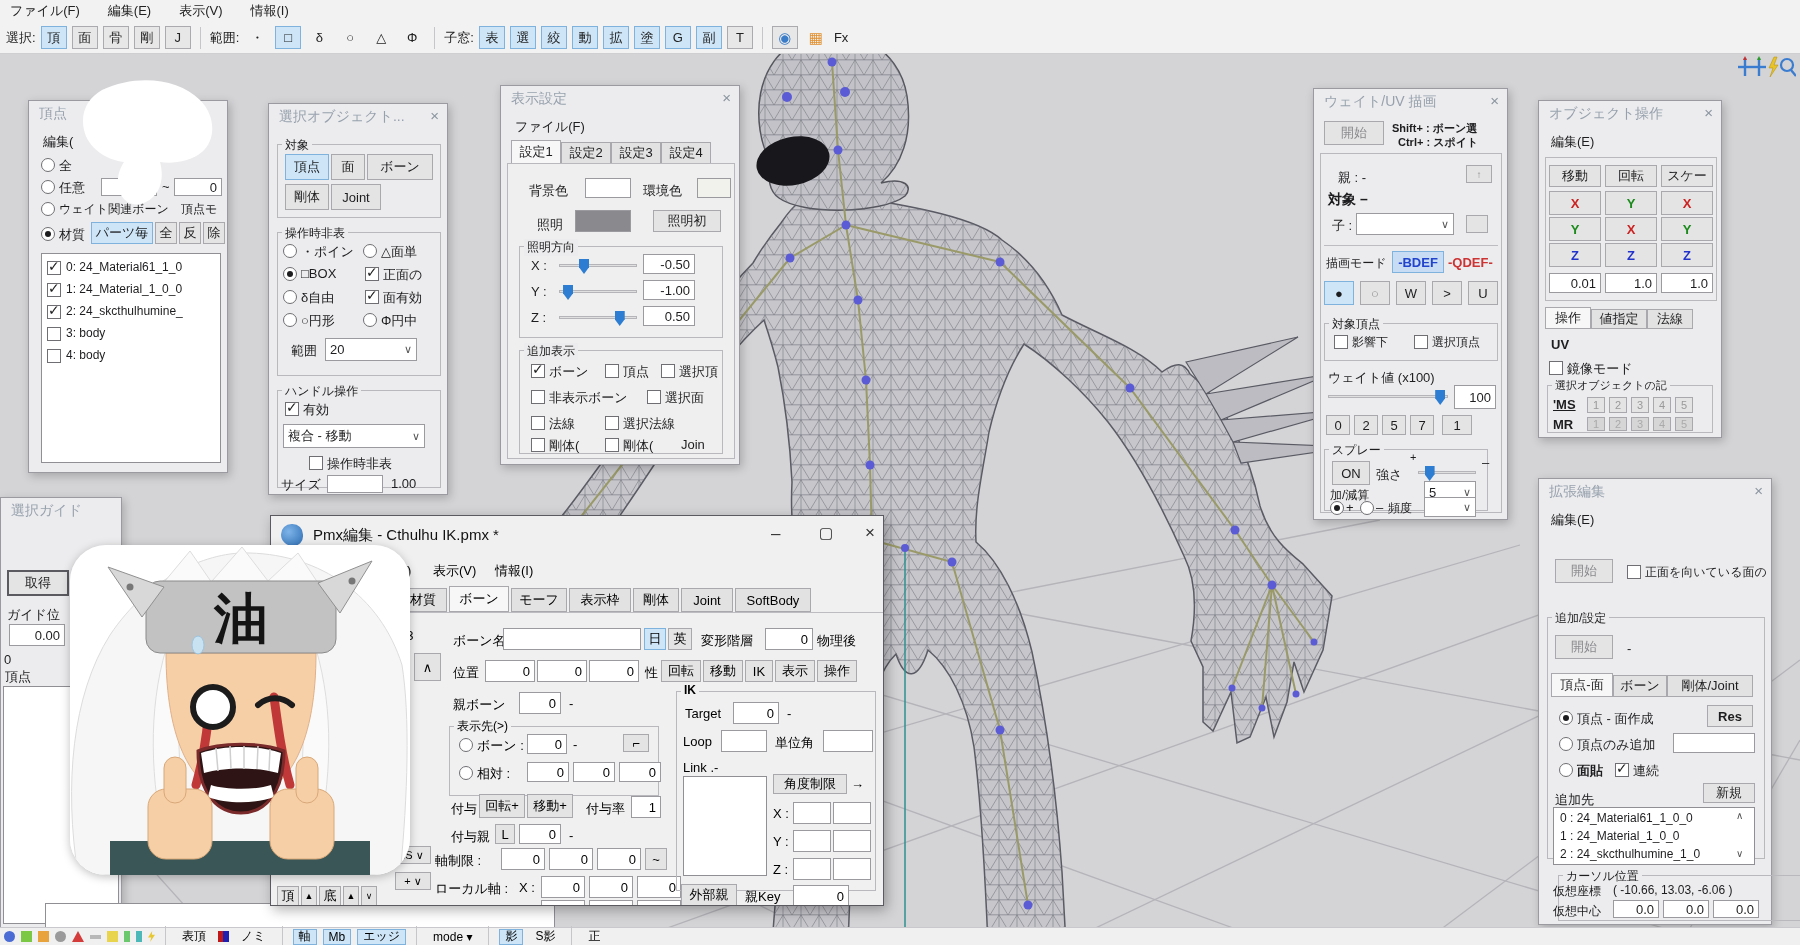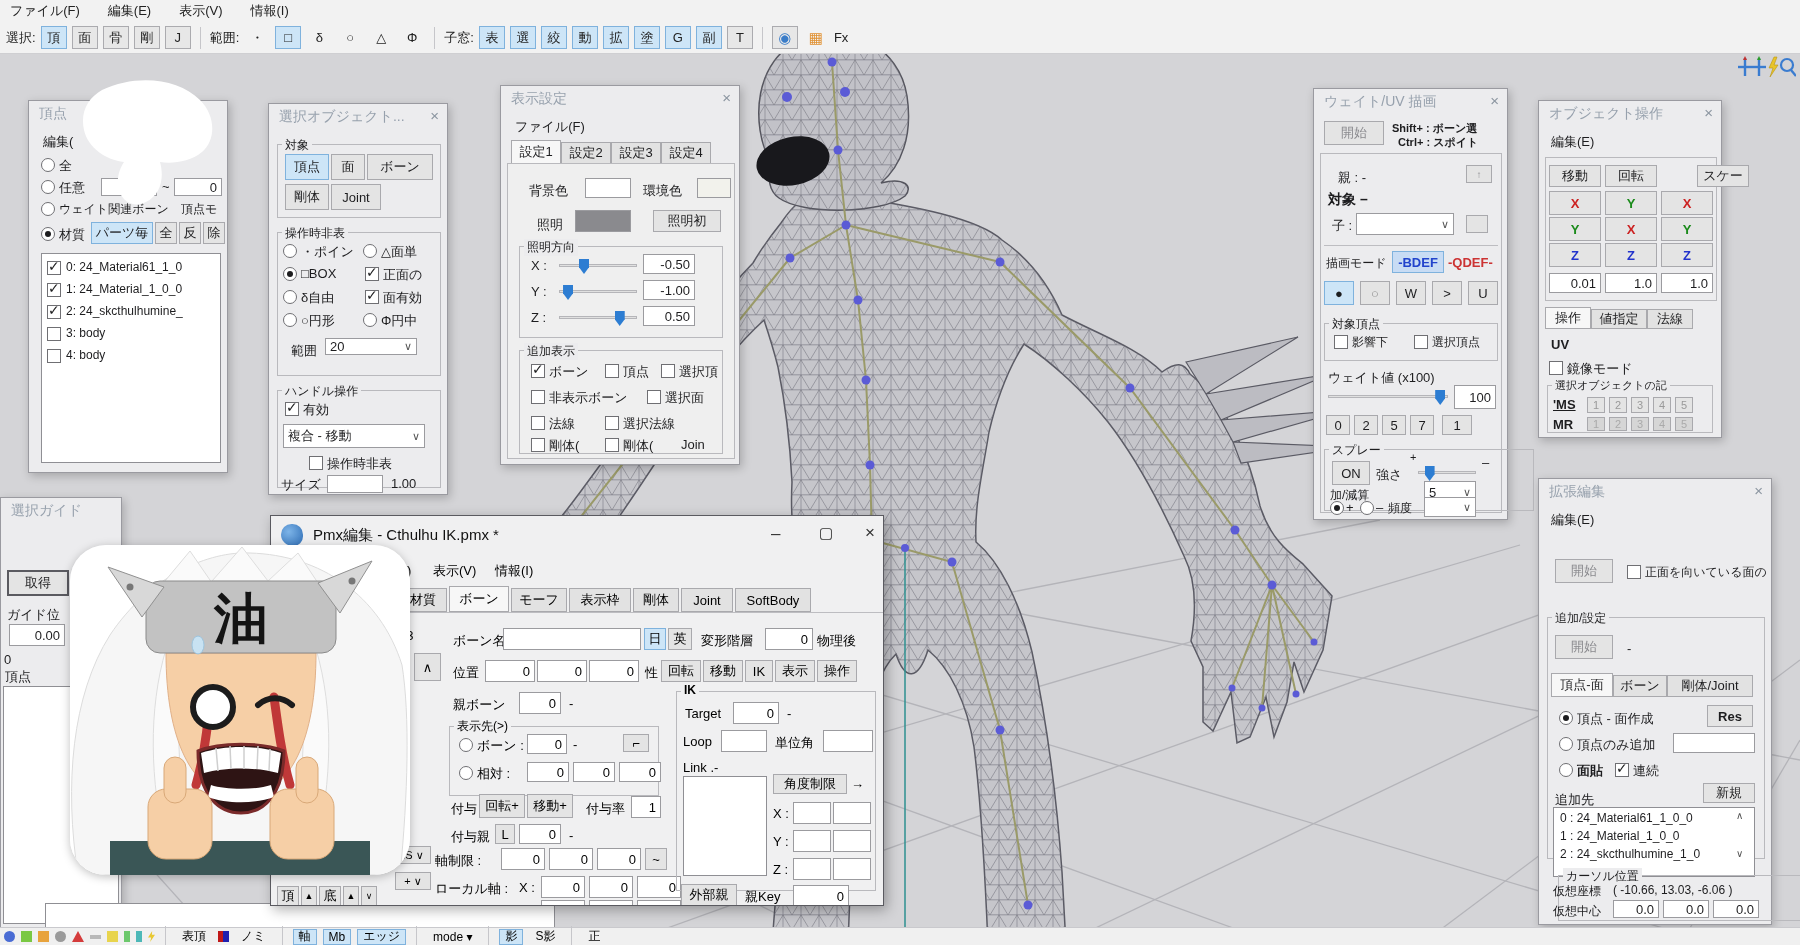--- a/index.html
+++ b/index.html
@@ -247,21 +247,21 @@
 <div class="lbl" style="left:114px;top:162px;">正面の</div>
 <span class="rb" style="left:14px;top:186px;"></span>
 <div class="lbl" style="left:32px;top:185px;">δ自由</div>
 <span class="cb on" style="left:96px;top:186px;"></span>
 <div class="lbl" style="left:114px;top:185px;">面有効</div>
 <span class="rb" style="left:14px;top:209px;"></span>
 <div class="lbl" style="left:32px;top:208px;">○円形</div>
 <span class="rb" style="left:94px;top:209px;"></span>
 <div class="lbl" style="left:112px;top:208px;">Φ円中</div>
 <div class="lbl" style="left:22px;top:238px;">範囲</div>
-<div class="dd" style="left:56px;top:234px;width:92px;height:17px;">
+<div class="dd" style="left:56px;top:234px;width:92px;height:23px;">
         <span>20</span>
       </div>
 <div class="gbox" style="left:8px;top:286px;width:164px;height:98px;">
         <div class="glab" style="left:4px;top:-8px;">ハンドル操作</div>
       </div>
 <span class="cb on" style="left:16px;top:298px;"></span>
 <div class="lbl" style="left:34px;top:297px;">有効</div>
 <div class="dd" style="left:14px;top:320px;width:142px;height:24px;">
         <span>複合 - 移動</span>
       </div>
@@ -362,21 +362,21 @@
 <div class="lbl" style="left:14px;top:280px;">ウェイト値 (x100)</div>
 <div class="sld" style="left:14px;top:306px;width:120px;">
         <span class="sth" style="left:90%;"></span>
       </div>
 <div class="fld" style="left:140px;top:296px;width:42px;height:24px;">100</div>
 <div class="btn" style="left:12px;top:326px;width:24px;height:20px;">0</div>
 <div class="btn" style="left:40px;top:326px;width:24px;height:20px;">2</div>
 <div class="btn" style="left:68px;top:326px;width:24px;height:20px;">5</div>
 <div class="btn" style="left:96px;top:326px;width:24px;height:20px;">7</div>
 <div class="btn" style="left:128px;top:326px;width:30px;height:20px;">1</div>
-<div class="gbox" style="left:10px;top:360px;width:210px;height:62px;">
+<div class="gbox" style="left:10px;top:360px;width:164px;height:62px;">
         <div class="glab" style="left:4px;top:-8px;">スプレー</div>
       </div>
 <div class="btn" style="left:18px;top:372px;width:38px;height:24px;">ON</div>
 <div class="lbl" style="left:62px;top:377px;">強さ</div>
 <div class="lbl" style="left:96px;top:362px;font-size:11px;">+</div>
 <div class="sld" style="left:104px;top:382px;width:58px;">
         <span class="sth" style="left:10%;"></span>
       </div>
 <div class="lbl" style="left:168px;top:366px;">–</div>
 <div class="dd" style="left:110px;top:392px;width:52px;height:22px;">
@@ -391,21 +391,21 @@
 <div class="dd" style="left:110px;top:408px;width:52px;height:20px;"></div>
 </div>
 
 <div class="panel" style="left:1538px;top:100px;width:184px;height:338px;">
 <div class="ptitle">オブジェクト操作</div>
 <div class="px">×</div>
 <div class="lbl" style="left:12px;top:32px;">編集(E)</div>
 <div class="gbox" style="left:6px;top:56px;width:172px;height:144px;"></div>
 <div class="btn" style="left:10px;top:64px;width:52px;height:22px;">移動</div>
 <div class="btn" style="left:66px;top:64px;width:52px;height:22px;">回転</div>
-<div class="btn" style="left:122px;top:64px;width:52px;height:22px;margin-left:36px;">スケー</div>
+<div class="btn" style="left:122px;top:64px;width:52px;height:22px;">スケー</div>
 <div class="btn" style="left:10px;top:90px;width:52px;height:24px;color:#cc2222;font-weight:bold;">X</div>
 <div class="btn" style="left:66px;top:90px;width:52px;height:24px;color:#1a8a1a;font-weight:bold;">Y</div>
 <div class="btn" style="left:122px;top:90px;width:52px;height:24px;color:#cc2222;font-weight:bold;">X</div>
 <div class="btn" style="left:10px;top:116px;width:52px;height:24px;color:#1a8a1a;font-weight:bold;">Y</div>
 <div class="btn" style="left:66px;top:116px;width:52px;height:24px;color:#cc2222;font-weight:bold;">X</div>
 <div class="btn" style="left:122px;top:116px;width:52px;height:24px;color:#1a8a1a;font-weight:bold;">Y</div>
 <div class="btn" style="left:10px;top:142px;width:52px;height:24px;color:#2233cc;font-weight:bold;">Z</div>
 <div class="btn" style="left:66px;top:142px;width:52px;height:24px;color:#2233cc;font-weight:bold;">Z</div>
 <div class="btn" style="left:122px;top:142px;width:52px;height:24px;color:#2233cc;font-weight:bold;">Z</div>
 <div class="fld" style="left:10px;top:172px;width:52px;height:20px;">0.01</div>
@@ -464,21 +464,21 @@
 <div class="btn" style="left:168px;top:226px;width:46px;height:22px;font-weight:bold;">Res</div>
 <span class="rb" style="left:20px;top:258px;"></span>
 <div class="lbl" style="left:38px;top:257px;">頂点のみ追加</div>
 <div class="fld" style="left:134px;top:254px;width:82px;height:20px;"></div>
 <span class="rb" style="left:20px;top:284px;"></span>
 <div class="lbl" style="left:38px;top:283px;font-weight:bold;">面貼</div>
 <span class="cb on" style="left:76px;top:284px;"></span>
 <div class="lbl" style="left:94px;top:283px;">連続</div>
 <div class="lbl" style="left:16px;top:312px;">追加先</div>
 <div class="btn" style="left:164px;top:304px;width:52px;height:20px;">新規</div>
-<div class="list" style="left:14px;top:328px;width:202px;height:70px;">
+<div class="list" style="left:14px;top:328px;width:202px;height:58px;">
 <div class="lbl" style="left:6px;top:3px;font-size:12px;">0 : 24_Material61_1_0_0</div>
 <div class="lbl" style="left:6px;top:21px;font-size:12px;">1 : 24_Material_1_0_0</div>
 <div class="lbl" style="left:6px;top:39px;font-size:12px;">2 : 24_skcthulhumine_1_0</div>
 <div class="lbl" style="left:182px;top:2px;font-size:10px;color:#555;">∧</div>
 <div class="lbl" style="left:182px;top:40px;font-size:10px;color:#555;">∨</div>
 </div>
 <div class="gbox" style="left:19px;top:396px;width:261px;height:46px;">
         <div class="glab" style="left:4px;top:-8px;">カーソル位置</div>
       </div>
 <div class="lbl" style="left:14px;top:404px;font-size:12px;">仮想座標</div>

